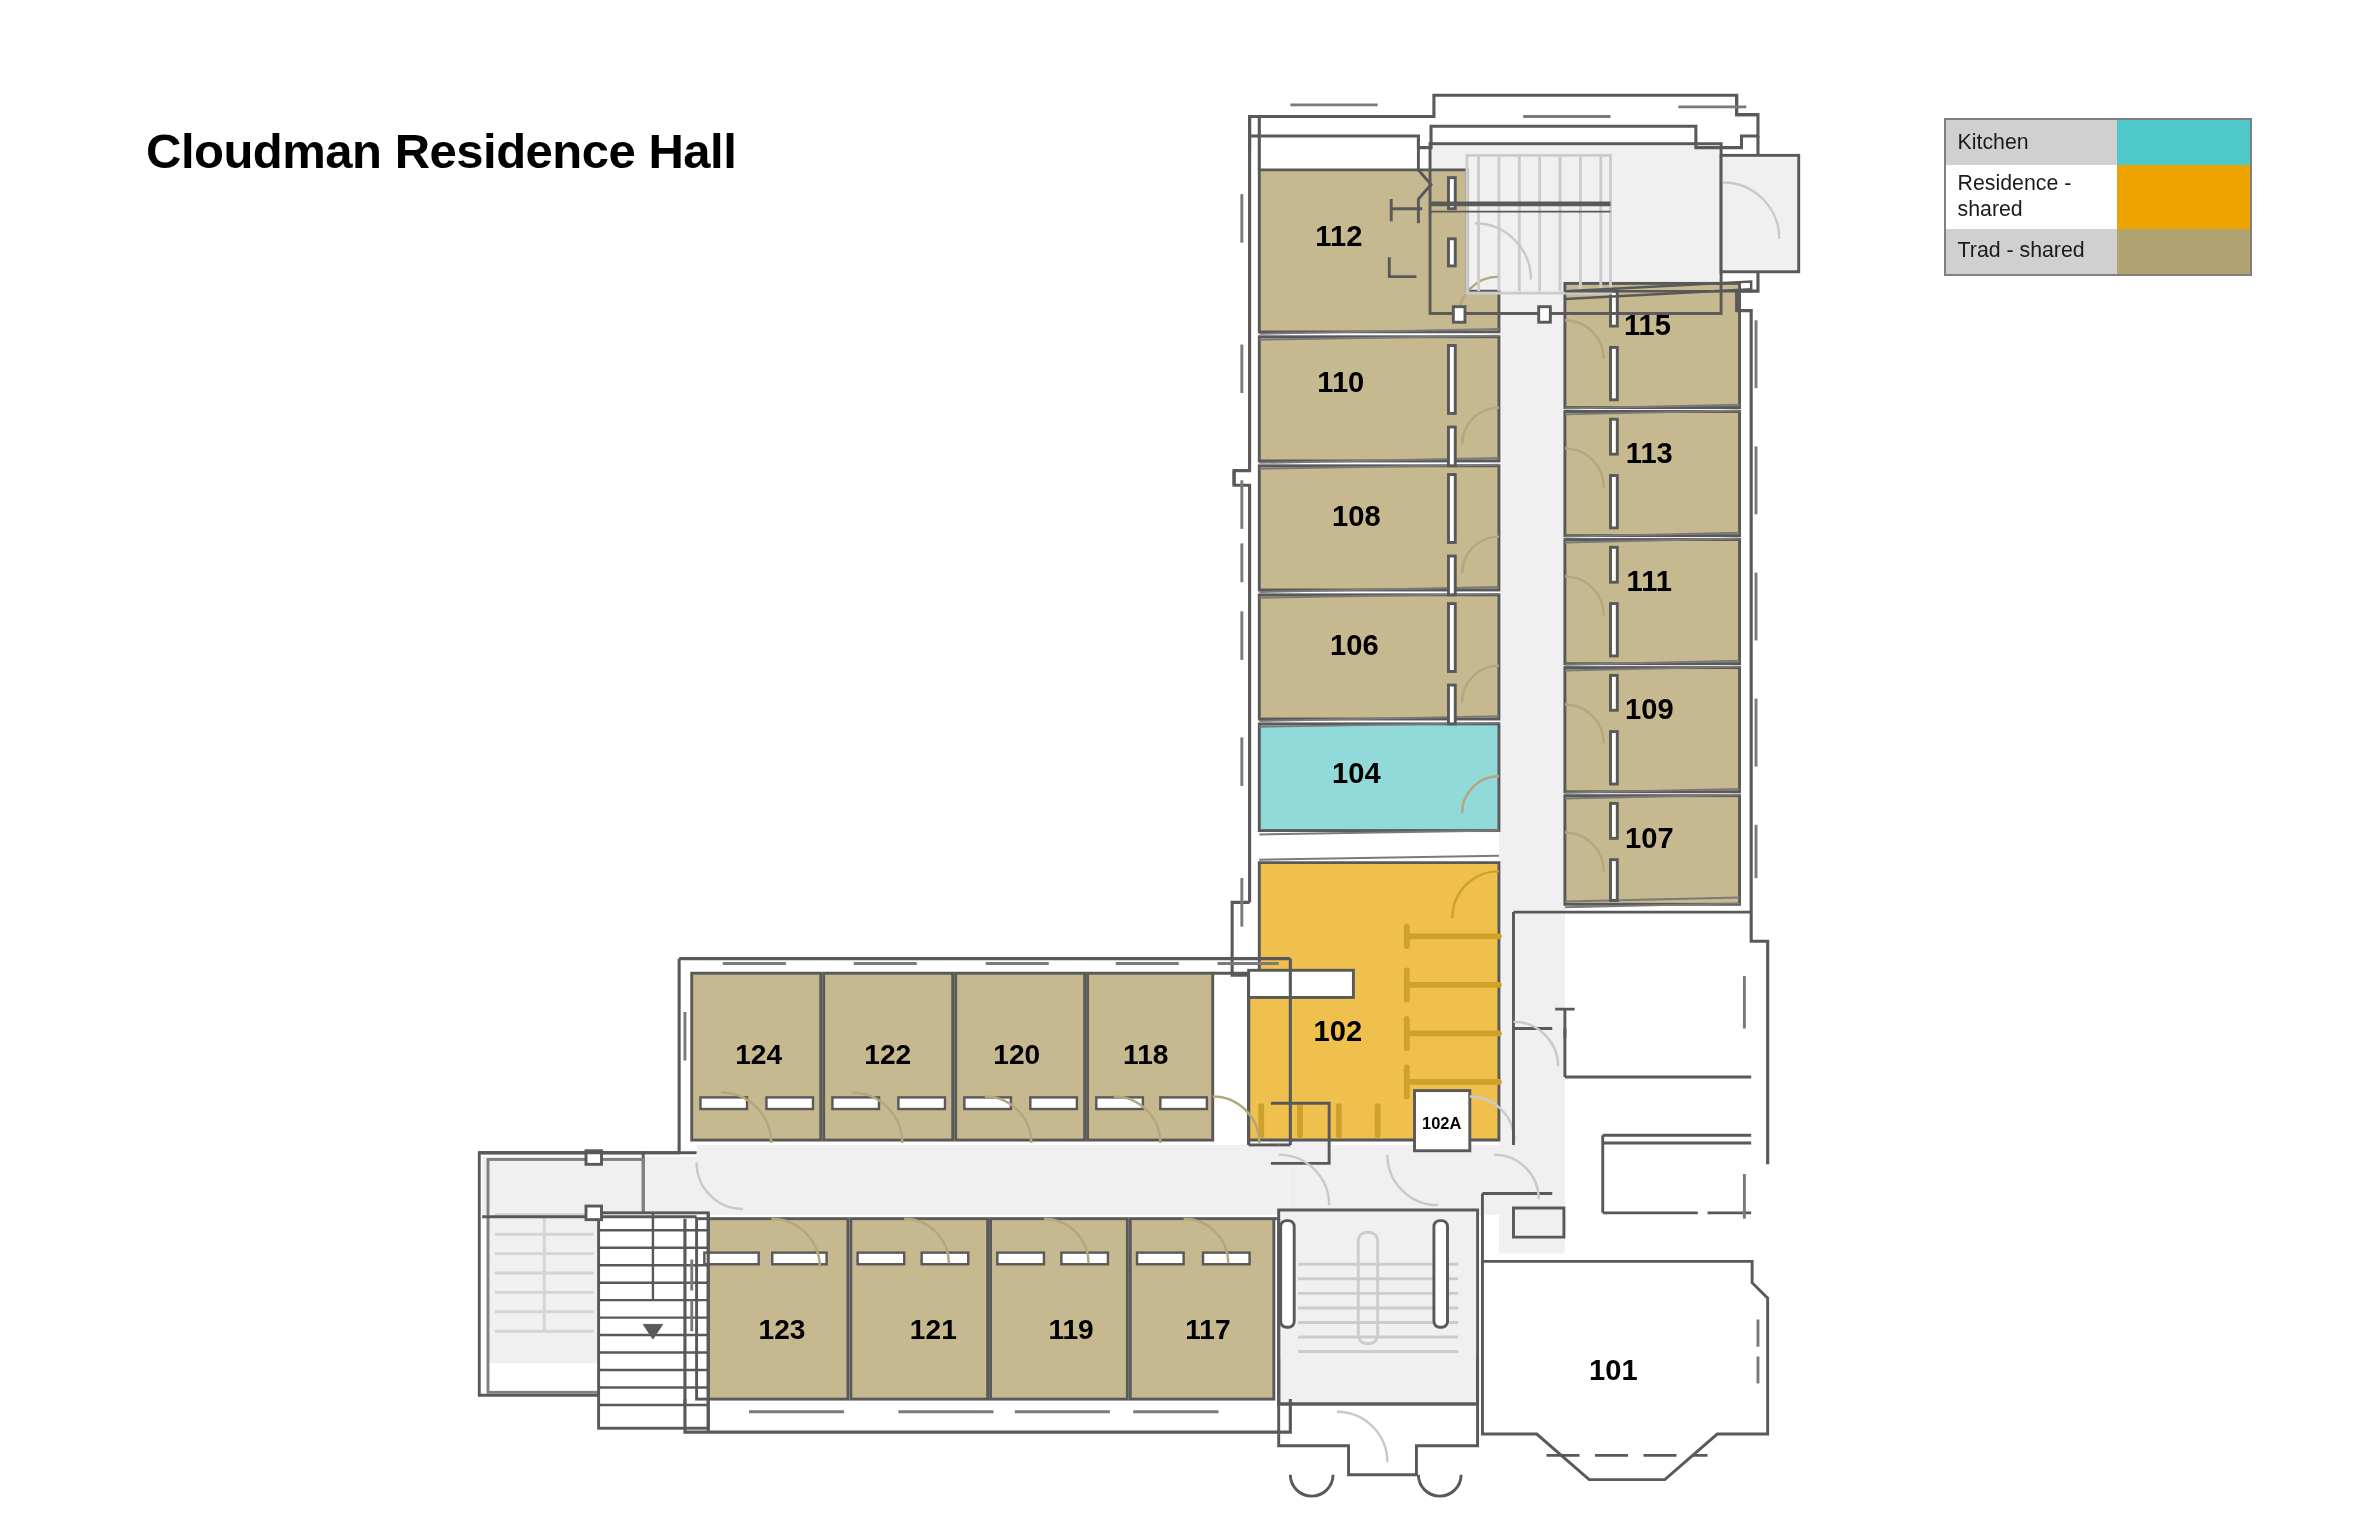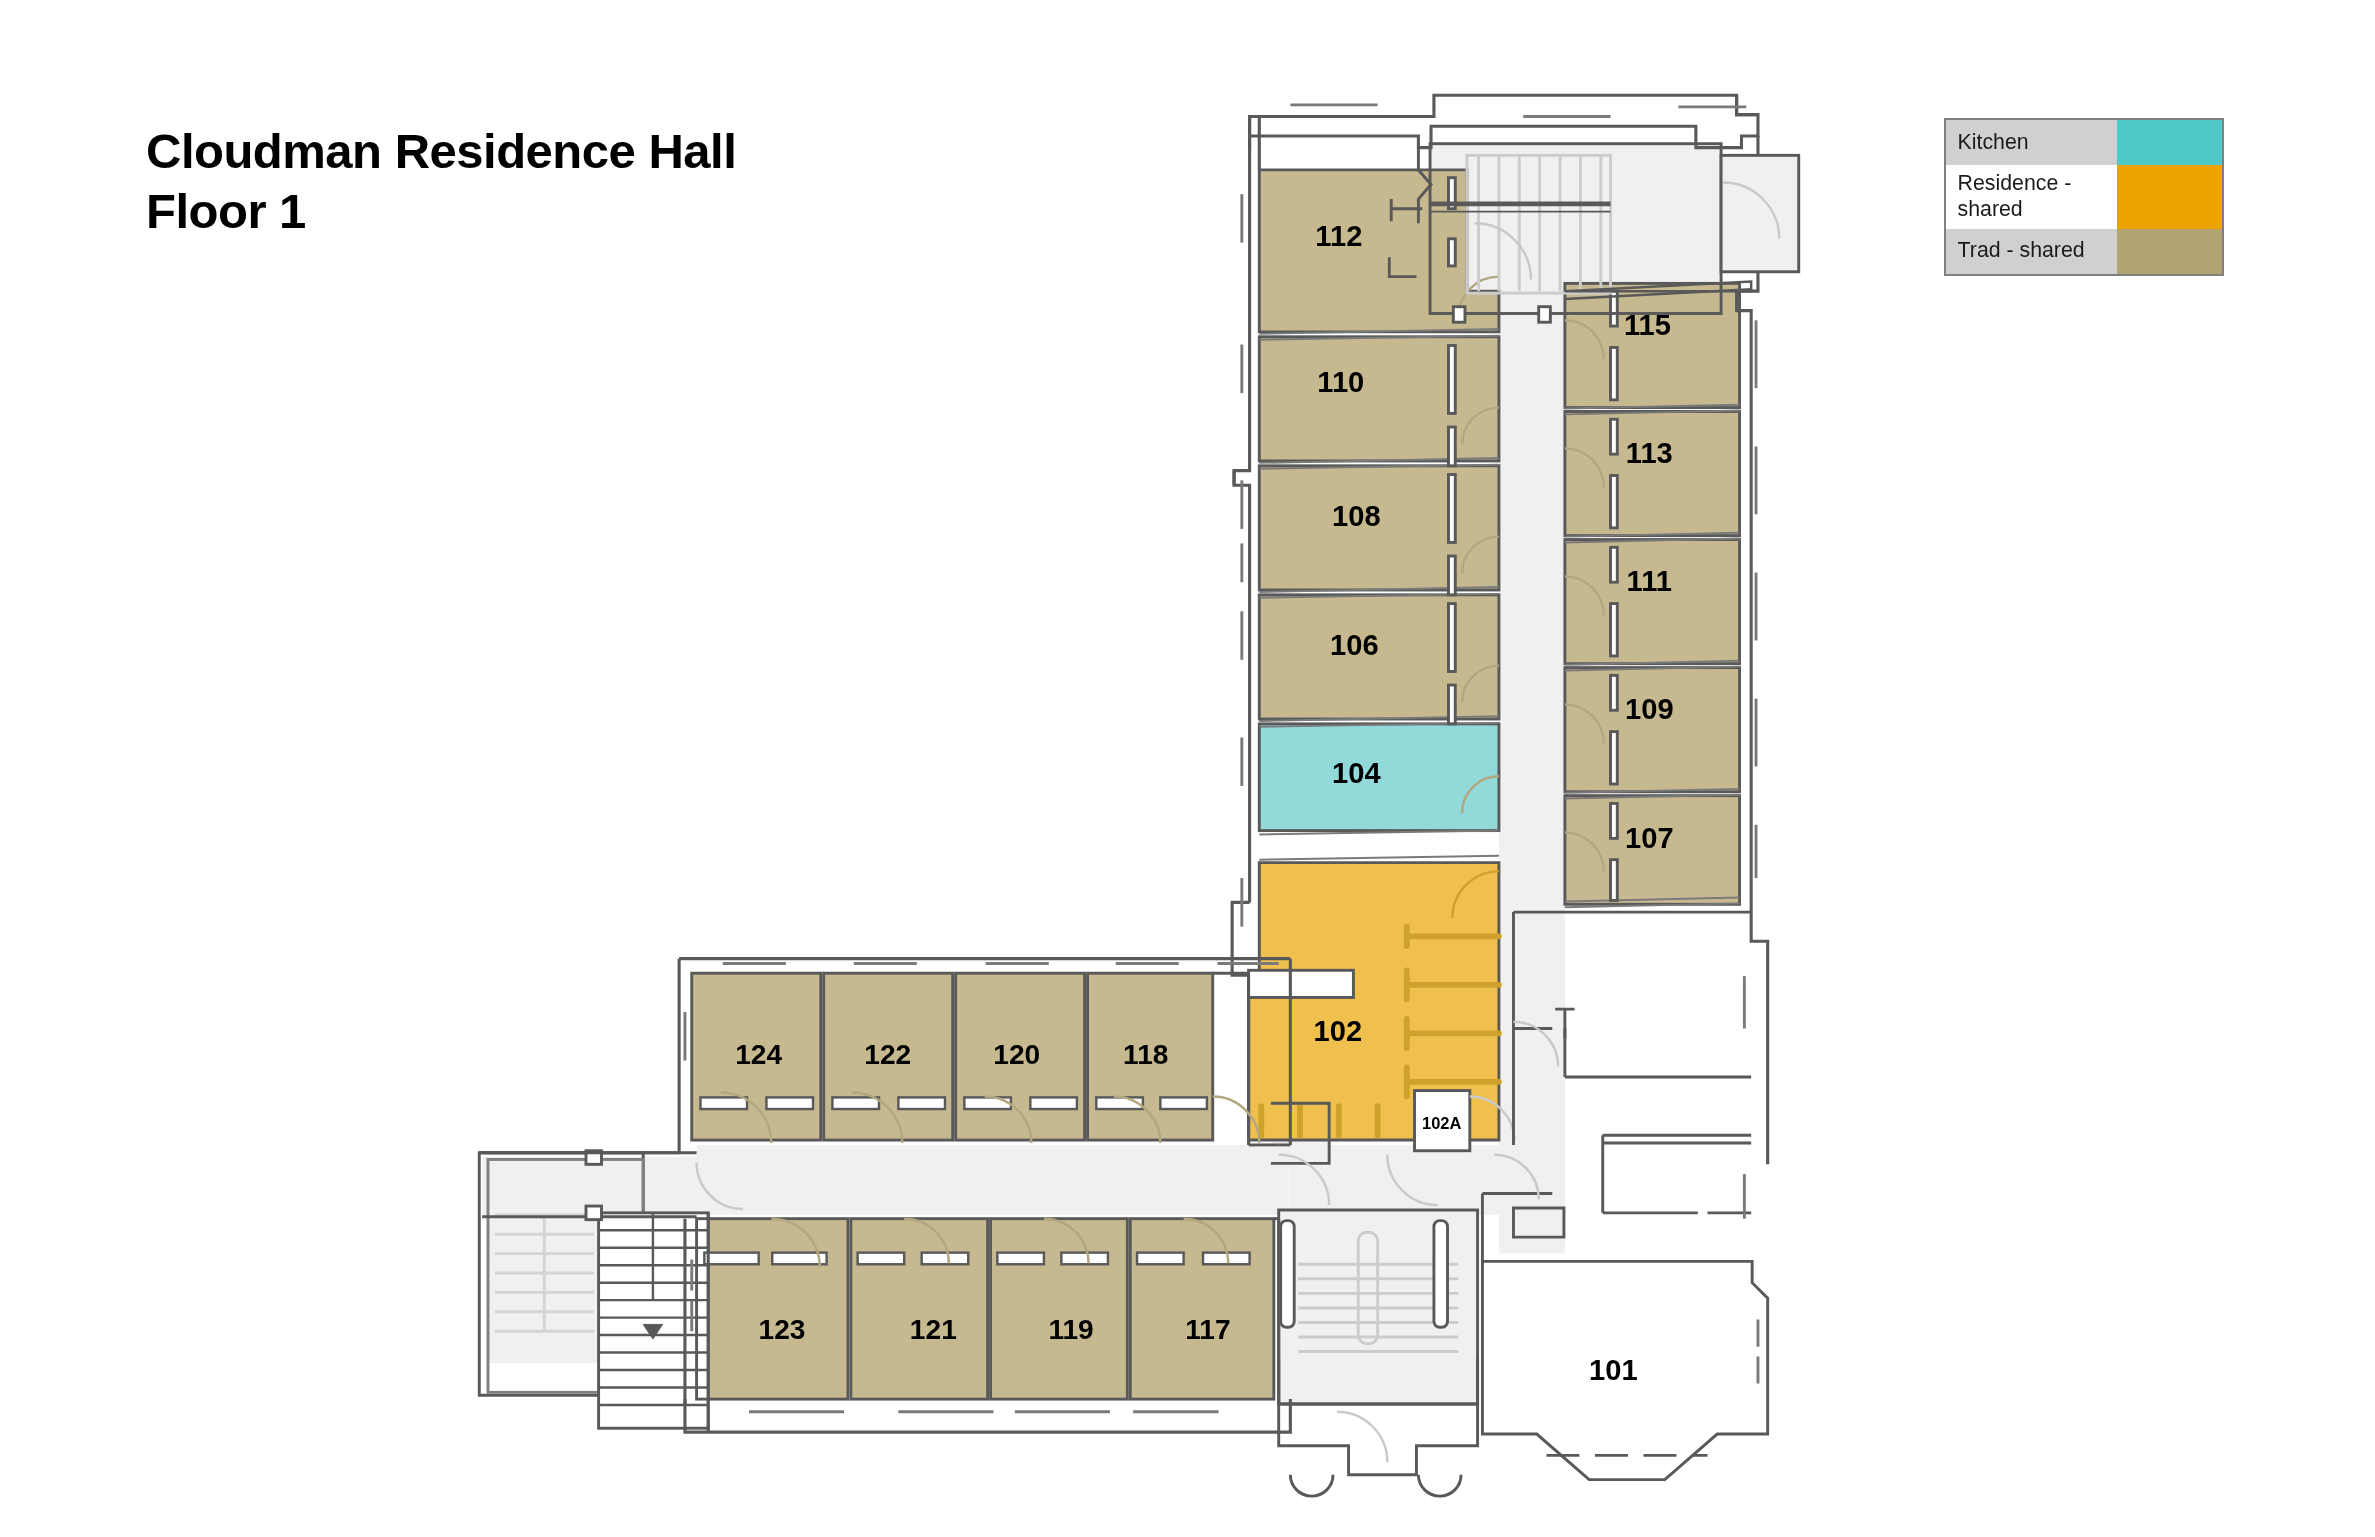--- a/index.html
+++ b/index.html
@@ -32,21 +32,21 @@
     color: #000000;
     white-space: nowrap;
     display: block;
   }
 
   
   #legend {
     position: absolute;
     left: 1944px;
     top: 118px;
-    width: 280px;
+    width: 308px;
     border: 2.9px solid #808080;
     box-sizing: border-box;
     background: #ffffff;
   }
   .legend-row {
     display: flex;
     align-items: stretch;
     min-height: 45px;
   }
   .legend-label {
@@ -80,21 +80,20 @@
     fill: #000000;
     text-anchor: middle;
     dominant-baseline: middle;
   }
 </style>
 </head>
 <body>
 
 <div id="title-block">
   <span class="title-line">Cloudman Residence Hall</span>
-  <span class="title-line">Floor 1</span>
 </div>
 
 <div id="legend">
   <div class="legend-row">
     <div class="legend-label" style="background: rgb(208, 208, 208);">Kitchen</div>
     <div class="legend-swatch" style="background: rgb(78, 200, 200);"></div>
   </div>
   <div class="legend-row">
     <div class="legend-label" style="background: rgb(255, 255, 255);">Residence - shared</div>
     <div class="legend-swatch" style="background: rgb(238, 164, 0);"></div>

